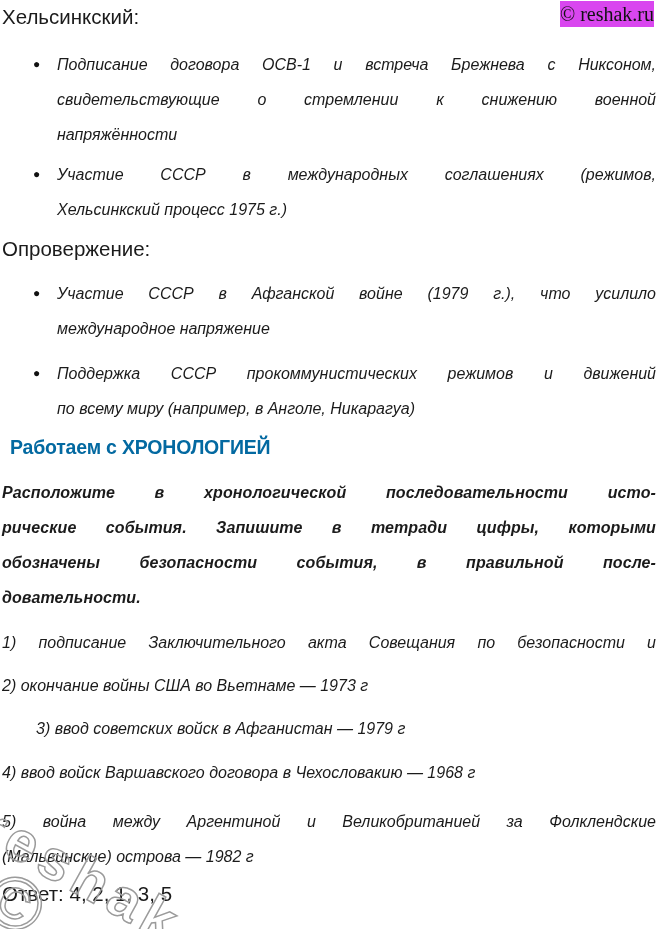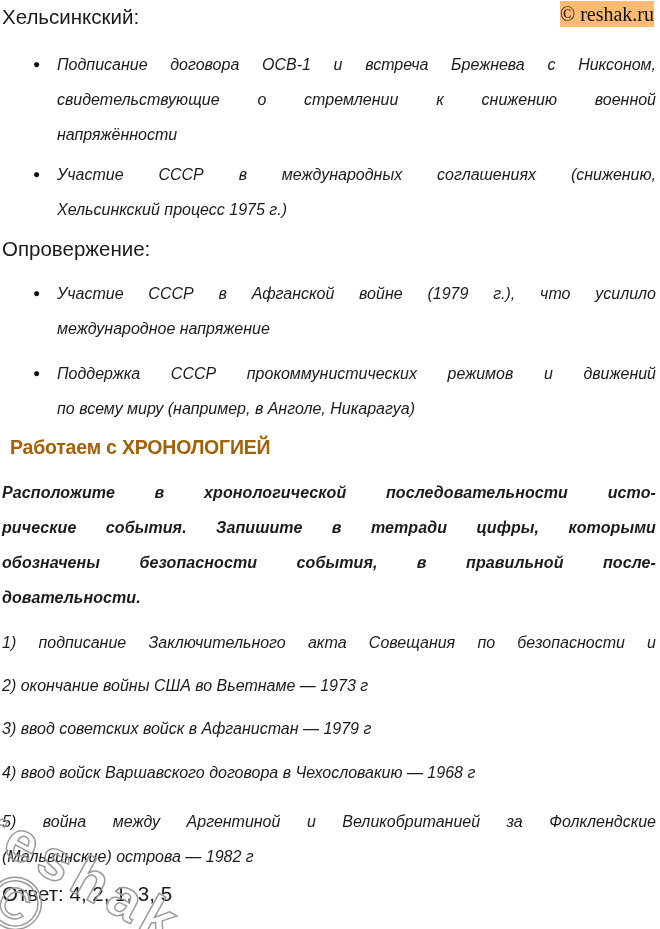--- a/index.html
+++ b/index.html
@@ -10,21 +10,21 @@
     overflow: hidden;
     font-family: "Liberation Sans", sans-serif;
     color: #1b1b1b;
   }
   .page { padding: 2px 4px 0 2px; position: relative; }
 
   .copyright {
     position: absolute; top: 1px; right: 6px;
     font-family: "Liberation Serif", serif;
     font-size: 20px; color: #111; line-height: 26px;
-    background: #fdba74;
+    background: #d946ef;
   }
 
   .sec-h { font-size: 20.5px; line-height: 30px; font-weight: 400; }
   .sec-h2 { font-size: 20.5px; line-height: 35px; margin-top: 4px; font-weight: 400; }
 
   .line { font-size: 16px; line-height: 35px; white-space: normal; font-style: italic; }
   .just { text-align: justify; text-align-last: justify; }
 
   .bullets { margin-top: 15px; }
   .bullets2 { margin-top: 0; }
@@ -40,21 +40,21 @@
     margin-top: 6px; padding-left: 8px;
     font-size: 19.5px; line-height: 30px; font-weight: 700;
     letter-spacing: -0.2px;
   }
 
   .task { margin-top: 13px; }
   .task .line { font-weight: 700; letter-spacing: 0.1px; }
 
   .events { margin-top: 10px; }
   .event:nth-of-type(2) { margin-top: 8px; }
-  .event:nth-of-type(3) { margin-top: 8px; }
+  .event:nth-of-type(3) { margin-top: 8px; margin-left: 34px; }
   .event:nth-of-type(4) { margin-top: 9px; }
   .event:nth-of-type(5) { margin-top: 14px; }
 
   .answer { margin-top: 6px; font-size: 20.5px; line-height: 28px; }
 
   .wm-text {
     position: absolute; left: 0; top: 792px;
     font-size: 56px; font-weight: 700; letter-spacing: 7px;
     transform: rotate(29deg); transform-origin: 0 0;
     color: transparent;
@@ -81,41 +81,41 @@
 
   <div class="bullets">
     <div class="bullet">
       <span class="marker">●</span>
       <div class="line just">Подписание договора ОСВ-1 и встреча Брежнева с Никсоном,</div>
       <div class="line just">свидетельствующие о стремлении к снижению военной</div>
       <div class="line">напряжённости</div>
     </div>
     <div class="bullet">
       <span class="marker">●</span>
-      <div class="line just">Участие СССР в международных соглашениях (снижению,</div>
+      <div class="line just">Участие СССР в международных соглашениях (режимов,</div>
       <div class="line">Хельсинкский процесс 1975 г.)</div>
     </div>
   </div>
 
   <div class="sec-h2">Опровержение:</div>
 
   <div class="bullets bullets2">
     <div class="bullet">
       <span class="marker">●</span>
       <div class="line just">Участие СССР в Афганской войне (1979 г.), что усилило</div>
       <div class="line">международное напряжение</div>
     </div>
     <div class="bullet">
       <span class="marker">●</span>
       <div class="line just">Поддержка СССР прокоммунистических режимов и движений</div>
       <div class="line">по всему миру (например, в Анголе, Никарагуа)</div>
     </div>
   </div>
 
-  <div class="chrono-h" style="color: #a16207;">Работаем с ХРОНОЛОГИЕЙ</div>
+  <div class="chrono-h" style="color: #0369a1;">Работаем с ХРОНОЛОГИЕЙ</div>
 
   <div class="task">
     <div class="line just">Расположите в хронологической последовательности исто-</div>
     <div class="line just">рические события. Запишите в тетради цифры, которыми</div>
     <div class="line just">обозначены безопасности события, в правильной после-</div>
     <div class="line">довательности.</div>
   </div>
 
   <div class="events">
     <div class="event">

